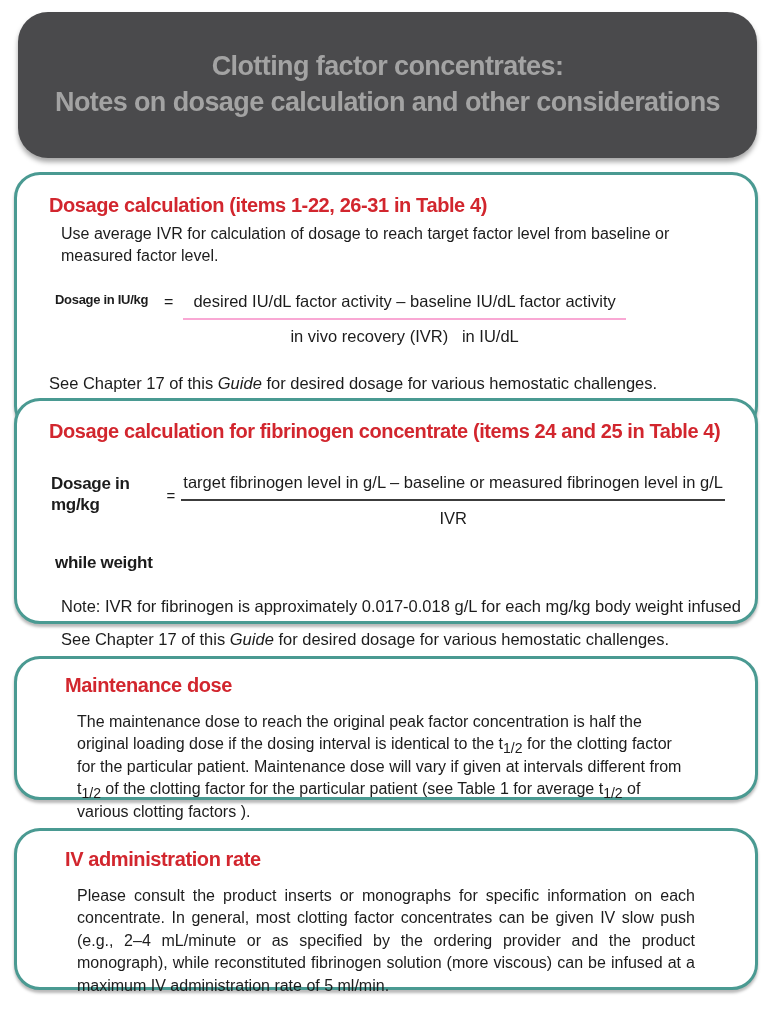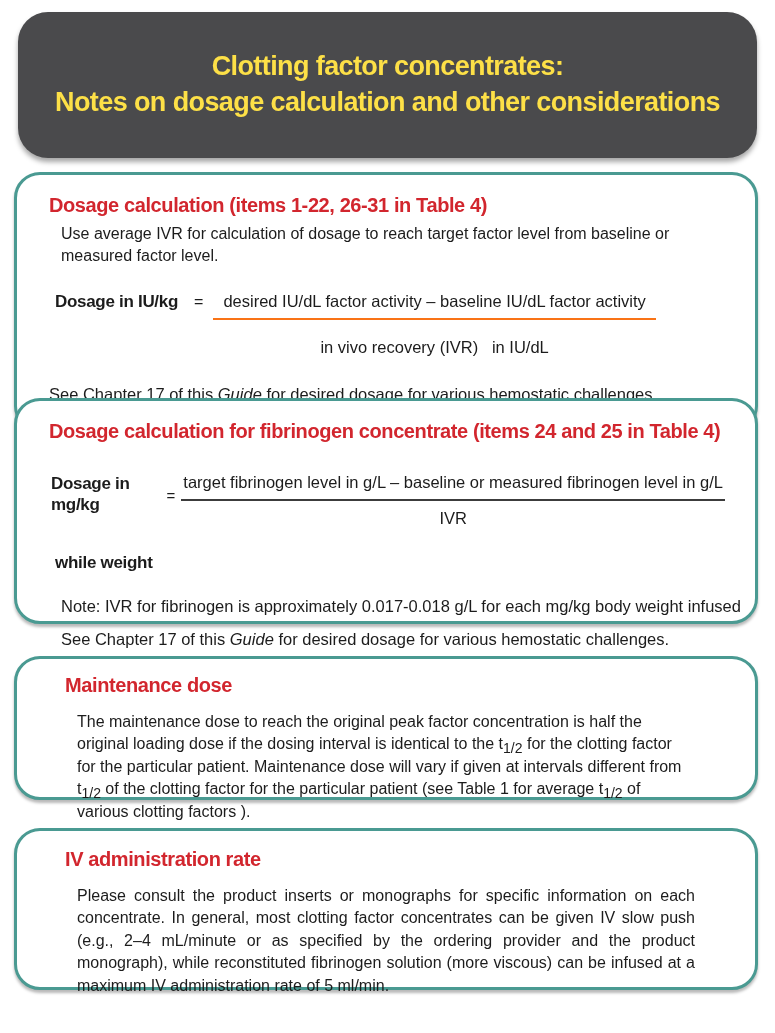--- a/index.html
+++ b/index.html
@@ -9,21 +9,21 @@
   }
 
   
   .header-box {
     position:absolute; left:18px; top:12px; width:739px; height:146px;
     background:#4a4a4c; border-radius:30px;
     box-shadow:0 4px 5px rgba(0,0,0,0.35);
     display:flex; flex-direction:column; justify-content:center; align-items:center;
   }
   .title-line {
-    color:#fde047; font-weight:bold; font-size:27px; line-height:1.32;
+    color:#a3a3a3; font-weight:bold; font-size:27px; line-height:1.32;
     letter-spacing:-0.6px; text-align:center; white-space:nowrap;
   }
 
   
   .card {
     position:absolute; left:14px; width:744px; box-sizing:border-box;
     background:#ffffff; border:3px solid #4a9a92; border-radius:26px;
     box-shadow:0 3px 3px rgba(0,0,0,0.28);
   }
   .card h2 {
@@ -34,25 +34,25 @@
 
   .card1 { top:172px; height:260px; padding:18px 36px 0 32px; }
   .card2 { top:398px; height:226px; padding:18px 30px 0 32px; }
   .card3 { top:656px; height:144px; padding:14px 52px 0 48px; }
   .card4 { top:828px; height:162px; padding:16px 48px 0 48px; }
 
   .card1 .intro { margin-top:6px; max-width:655px; }
 
   
   .formula { display:flex; align-items:flex-start; margin-top:24px; }
-  .formula .lhs { font-weight:bold; font-size:17px; letter-spacing:-0.3px; white-space:nowrap; padding-left:6px; }
+  .formula .lhs { font-weight:bold; font-size:13px; letter-spacing:-0.3px; white-space:nowrap; padding-left:6px; }
   .formula .eq  { font-size:16px; padding:1px 0 0 0; margin:0 10px 0 16px; }
   .frac { text-align:center; font-size:16.5px; }
-  .frac .num { border-bottom:2px solid #f97316; padding:0 10px 7px 10px; white-space:nowrap; }
-  .frac .den { padding-top:18px;text-align:center; }
+  .frac .num { border-bottom:2px solid #f9a8d4; padding:0 10px 7px 10px; white-space:nowrap; }
+  .frac .den { padding-top:7px;text-align:center; }
 
   .formula2 { display:flex; align-items:flex-start; margin-top:30px; }
   .formula2 .lhs2 { display:flex; flex-direction:column; align-items:center; font-weight:bold; font-size:17px; letter-spacing:-0.3px; line-height:1.25; padding-left:2px;gap:36px; }
   .formula2 .eq { font-size:15px; margin:14px 6px 0 10px; }
   .frac2 { flex:1; text-align:center; font-size:16.5px; }
   .frac2 .num { border-bottom:2px solid #3c3c3c; padding:0 2px 7px 2px; white-space:nowrap; }
   .frac2 .den { padding-top:8px; }
 
   .see-note { font-size:16.5px; margin:28px 0 0 0; }
   .card2 .fib-note { font-size:16.5px; margin:24px 0 0 12px; white-space:nowrap; }

